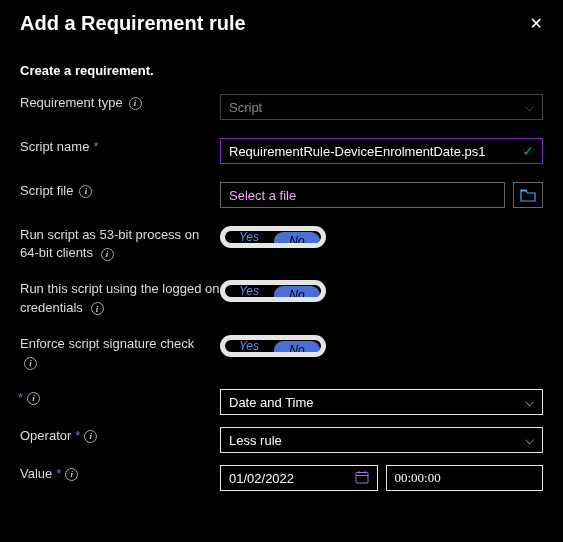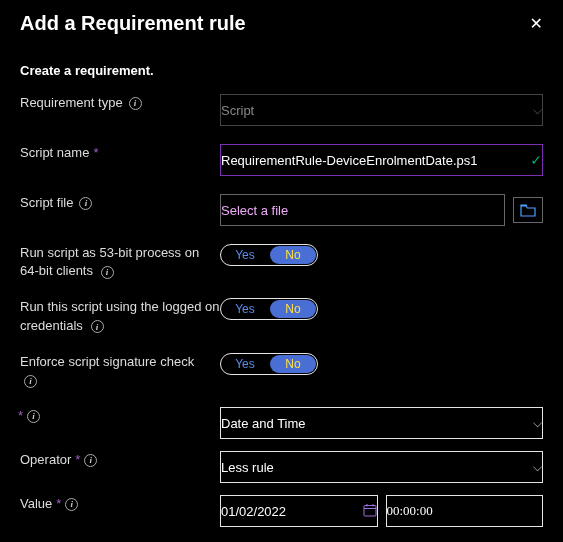--- a/index.html
+++ b/index.html
@@ -71,22 +71,22 @@
   .control-col {
     flex: 1;
     display: flex;
     gap: 8px;
     align-items: center;
   }
   .select, .text-input, .date-input, .time-input {
     background: #000;
     border: 1px solid #666;
     color: #fff;
-    height: 32px;
-    padding: 0 0;
+    height: 26px;
+    padding: 0 8px;
     display: flex;
     align-items: center;
     justify-content: space-between;
     font-size: 13px;
     cursor: pointer;
     position: relative;
     gap: 13px;
   }
   .select.disabled {
     border-color: #444;
@@ -112,39 +112,40 @@
     border: 1px solid #666;
     display: flex;
     align-items: center;
     justify-content: center;
     cursor: pointer;
     color: #4aa3ff;
   }
   .folder-btn svg { width: 16px; height: 14px; }
   .toggle {
     display: inline-flex;
-    border: 1px solid #e5e5e5;
+    border: 5px solid #e5e5e5;
     border-radius: 14px;
     overflow: hidden;
     height: 22px;
     cursor: pointer;
+    font-style: italic;
   }
   .toggle .opt {
     display: flex;
     align-items: center;
     justify-content: center;
     width: 48px;
     font-size: 12px;
   }
   .toggle .opt.unselected {
     color: #5b8def;
     background: transparent;
   }
   .toggle .opt.selected {
-    color: #fde047;
+    color: #000000;
     background: #4a6fd4;
     border-radius: 12px;
     margin: 1px;
     width: 46px;
     height: 18px;
   }
   .select.bordered-purple, .date-input, .time-input {
     border: 1px solid #e5e5e5;
   }
   .date-input {

